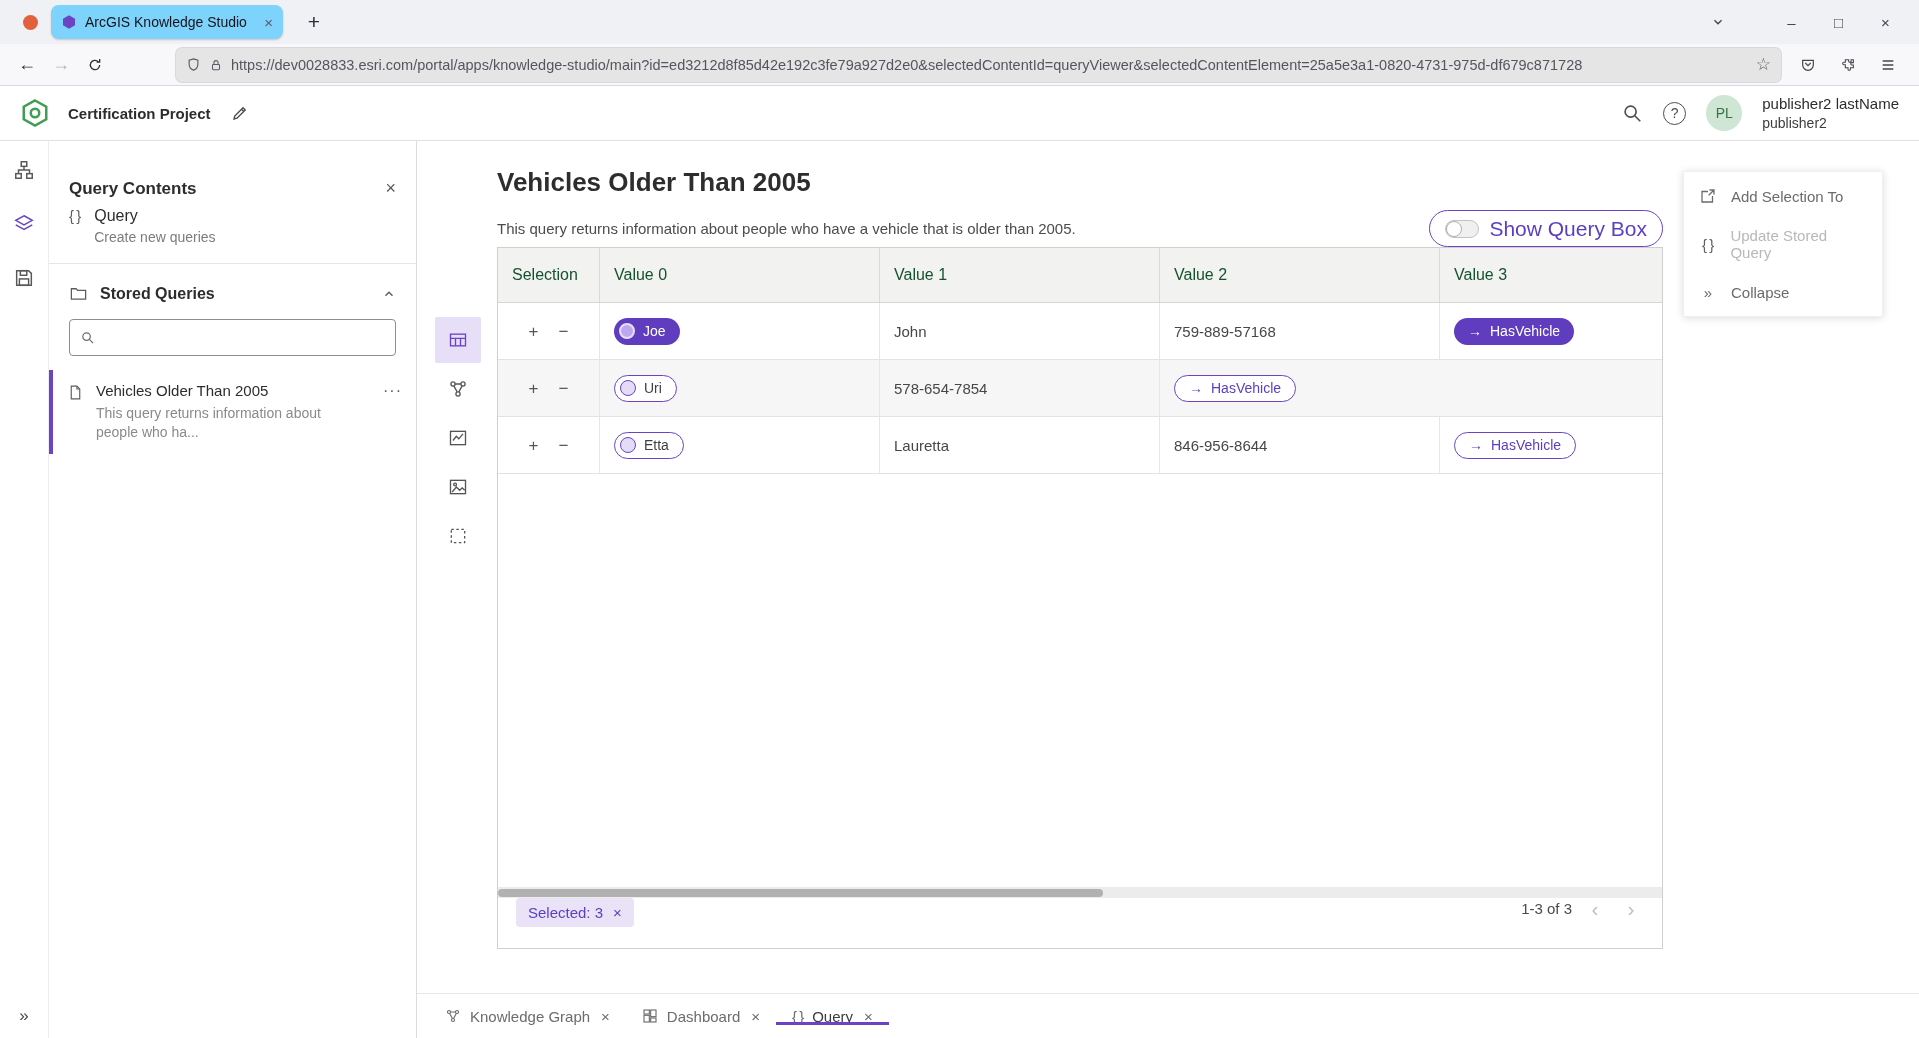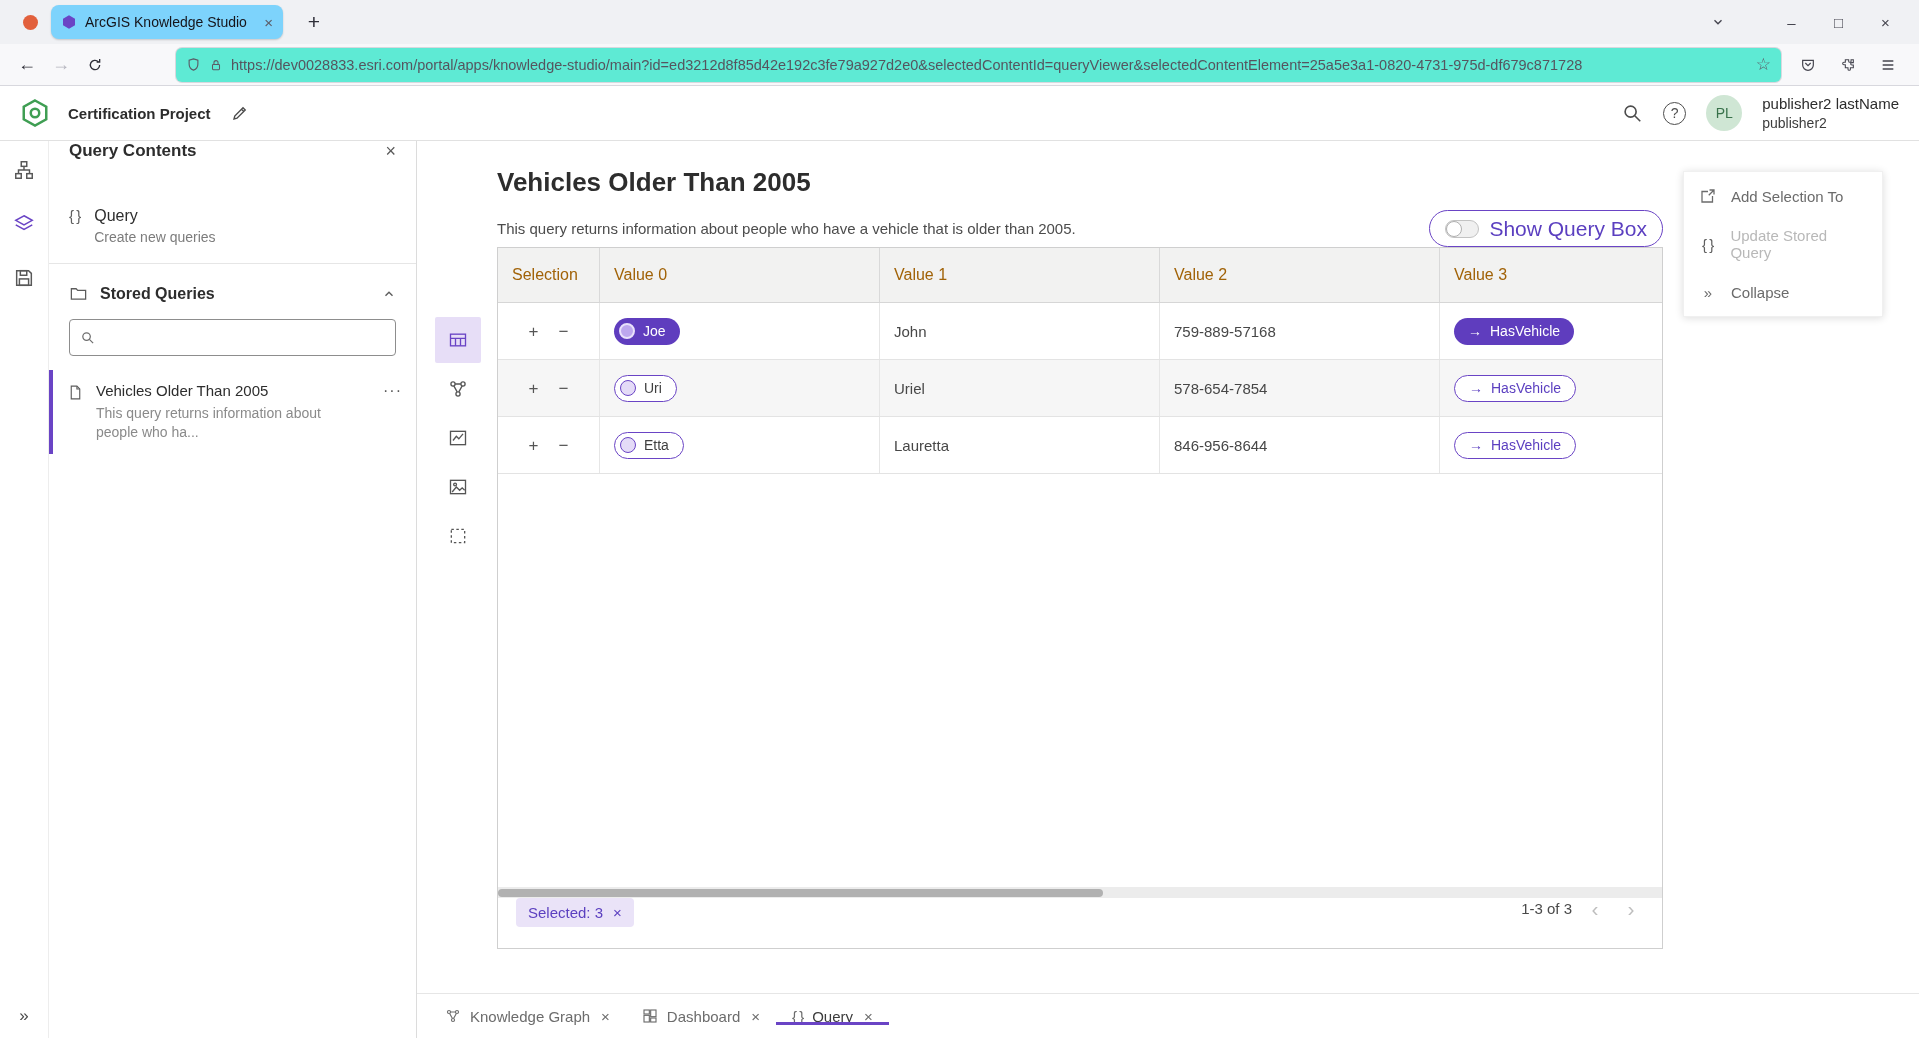--- a/index.html
+++ b/index.html
@@ -16,21 +16,21 @@
   .glyph-btn { color:#5b5b66; font-size:15px; text-align:center; cursor:default; }
   .newtab { font-size:21px; color:#2f2f39; margin-left:16px; width:30px; text-align:center; }
   .tabbar-right { margin-left:auto; display:flex; align-items:center; }
   .winbtn { width:47px; height:44px; display:flex; align-items:center; justify-content:center; color:#45454f; font-size:15px; }
   .tablist-btn { width:40px; height:44px; display:flex; align-items:center; justify-content:center; color:#45454f; margin-right:30px; }
 
   .navbar { height:42px; background:#f8f8fa; border-bottom:1px solid #d8d8de; display:flex; align-items:center; padding:0 10px; flex:0 0 auto; }
   .navbtn { width:34px; height:34px; display:flex; align-items:center; justify-content:center; font-size:18px; color:#2f2f39; border-radius:4px; }
   .navbtn.disabled { color:#b6b6bf; }
   .nav-spacer { width:64px; }
-  .urlbar { flex:1; height:34px; background:#5eead4; border-radius:6px; box-shadow:0 0 0 1px #d8d8de; display:flex; align-items:center; padding:0 10px; gap:8px; margin:0 10px 0 0; color:#5b5b66; }
+  .urlbar { flex:1; height:34px; background:#e5e5e5; border-radius:6px; box-shadow:0 0 0 1px #d8d8de; display:flex; align-items:center; padding:0 10px; gap:8px; margin:0 10px 0 0; color:#5b5b66; }
   .url-text { flex:1; font-size:14.5px; color:#55555f; white-space:nowrap; overflow:hidden; }
   .nav-right { display:flex; align-items:center; gap:6px; margin-right:4px; }
   .nav-right .navbtn { color:#45454f; }
 
   
   .app-header { height:55px; background:#fff; border-bottom:1px solid #e1e1e1; display:flex; align-items:center; padding:0 20px; flex:0 0 auto; }
   .logo { margin-right:18px; }
   .app-title { font-size:15px; font-weight:700; color:#2d2d2d; }
   .edit-btn { margin-left:20px; color:#4a4a4a; }
   .header-right { margin-left:auto; display:flex; align-items:center; gap:20px; }
@@ -44,21 +44,21 @@
   
   .app-body { flex:1; display:flex; min-height:0; position:relative; }
 
   .rail { width:49px; border-right:1px solid #ededed; display:flex; flex-direction:column; align-items:center; padding-top:14px; gap:24px; flex:0 0 auto; }
   .rail-btn { color:#585858; width:30px; height:30px; display:flex; align-items:center; justify-content:center; }
   .rail-btn.active { color:#6a44c5; }
   .rail-spacer { flex:1; }
   .rail-expander { margin-bottom:12px; color:#4a4a4a; font-size:17px; }
 
   .panel { width:368px; border-right:1px solid #dcdcdc; display:flex; flex-direction:column; background:#fff; flex:0 0 auto; }
-  .panel-head { height:58px; display:flex; align-items:flex-start; padding:0 20px; }
+  .panel-head { height:58px; display:flex; align-items:flex-end; padding:0 20px; }
   .panel-title { font-size:17px; font-weight:600; color:#2d2d2d; flex:1; }
   .panel-close { color:#5a5a5a; font-size:18px; }
   .query-item { display:flex; align-items:flex-start; gap:14px; padding:8px 20px 18px; border-bottom:1px solid #e6e6e6; }
   .braces { color:#5f5f5f; font-size:15px; letter-spacing:-1px; white-space:nowrap; }
   .qi-label { font-size:16px; color:#2d2d2d; }
   .qi-desc { font-size:14px; color:#7c7c7c; margin-top:4px; }
   .stored-head { display:flex; align-items:center; gap:12px; padding:20px 20px 10px; color:#5c5c5c; }
   .stored-title { font-size:16px; font-weight:600; color:#2d2d2d; flex:1; }
   .search-wrap { padding:6px 20px 14px; }
   .search-box { height:37px; border:1px solid #8d8d8d; border-radius:4px; display:flex; align-items:center; padding:0 10px; gap:8px; color:#6e6e6e; }
@@ -81,21 +81,21 @@
   .knob { width:16px; height:16px; border-radius:50%; background:#fff; border:1px solid #b0b0b0; position:absolute; left:0; top:0; }
 
   .content-row { flex:1; display:flex; min-height:0; }
   .viewer-toolbar { width:80px; padding:70px 0 0 18px; display:flex; flex-direction:column; gap:3px; flex:0 0 auto; }
   .vt-btn { width:46px; height:46px; display:flex; align-items:center; justify-content:center; color:#555; border-radius:2px; }
   .vt-btn.active { background:#e7def7; color:#6a44c5; }
 
   .tbl { width:1166px; height:702px; border:1px solid #cfcfcf; display:flex; flex-direction:column; background:#fff; }
   .tr { display:grid; grid-template-columns:102px 280px 280px 280px 1fr; flex:0 0 auto; }
   .tr.head { background:#f2f2f1; height:55px; border-bottom:1px solid #d6d6d6; }
-  .th { display:flex; align-items:center; padding:0 14px; font-size:16px; color:#a16207; border-right:1px solid #d9d9d9; }
+  .th { display:flex; align-items:center; padding:0 14px; font-size:16px; color:#14532d; border-right:1px solid #d9d9d9; }
   .th:last-child, .td:last-child { border-right:none; }
   .tr.row { height:57px; border-bottom:1px solid #e3e3e3; }
   .tr.row.alt { background:#f6f6f6; }
   .td { display:flex; align-items:center; padding:0 14px; font-size:15px; color:#474747; border-right:1px solid #e6e6e6; }
   .sel-cell { justify-content:center; gap:20px; }
   .pm-btn { color:#555; font-size:17px; line-height:1; }
   .tbl-filler { flex:1; }
 
   .entity-pill { display:inline-flex; align-items:center; gap:8px; height:27px; border-radius:14px; padding:0 14px 0 5px; font-size:14px; }
   .entity-pill.filled { background:#5f3dbe; color:#fff; }
@@ -394,21 +394,20 @@
             <div class="td sel-cell">
               <span class="pm-btn">+</span>
               <span class="pm-btn">−</span>
             </div>
             <div class="td">
               <span class="entity-pill outline">
                   <span class="dot"></span>
                   <span>Uri</span>
                 </span>
             </div>
-            <div class="td">Uriel</div>
             <div class="td">578-654-7854</div>
             <div class="td">
               <span class="rel-pill outline">
                   <span>→</span>
                   <span>HasVehicle</span>
                 </span>
             </div>
           </div>
 
           <div class="tr row">

